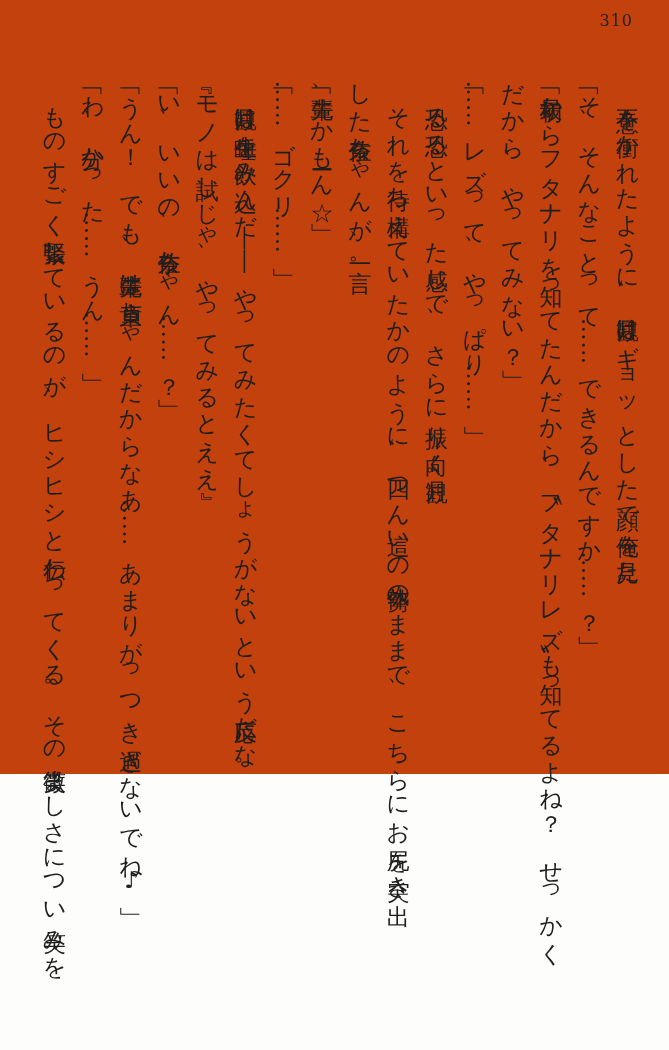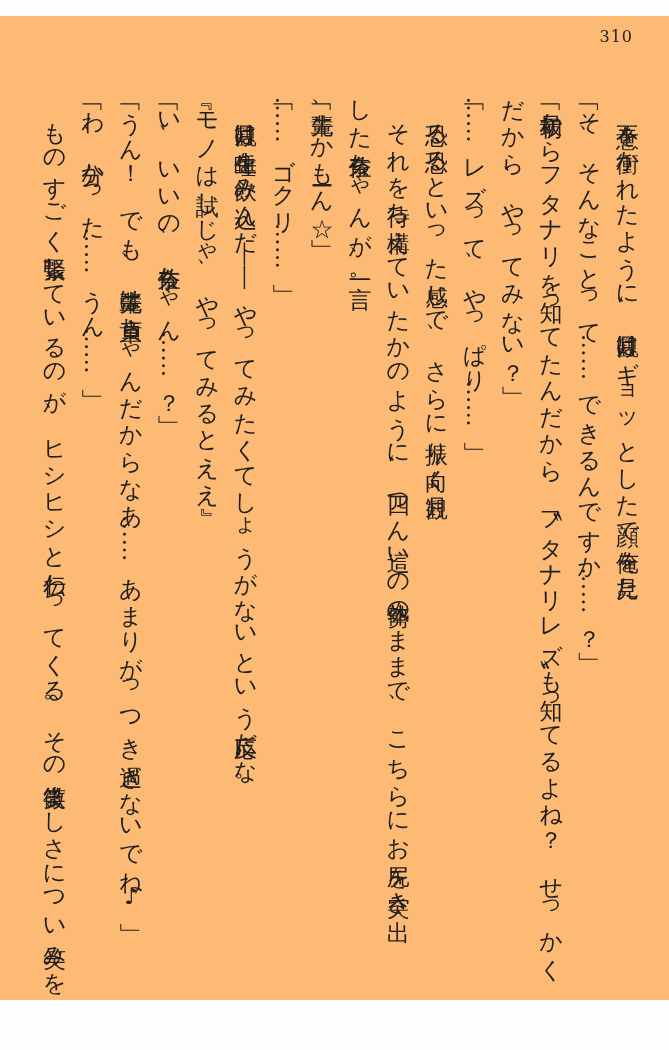--- a/index.html
+++ b/index.html
@@ -9,23 +9,22 @@
     height: 1050px;
     overflow: hidden;
   }
   body {
     background: #fdfdfb;
     font-family: "DejaVu Serif", serif;
   }
   .page {
     position: relative;
     width: 669px;
-    height: 984px;
-    background: #fdba74;
-    margin-top: 16px;
+    height: 774px;
+    background: #c2410c;
   }
   .page-number {
     position: absolute;
     top: 11px;
     right: 36px;
     font-size: 16px;
     letter-spacing: 1px;
     color: #222222;
     font-family: "DejaVu Serif", serif;
   }

